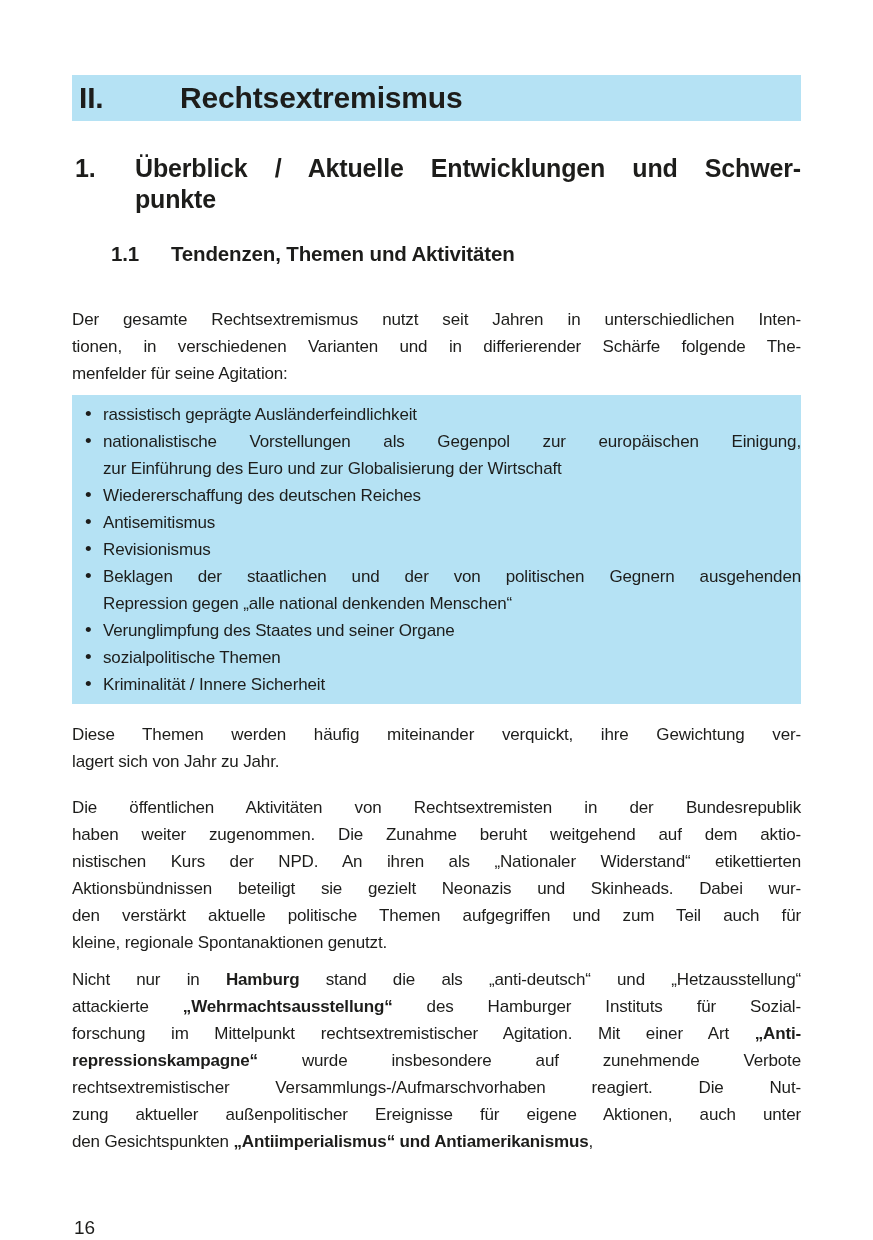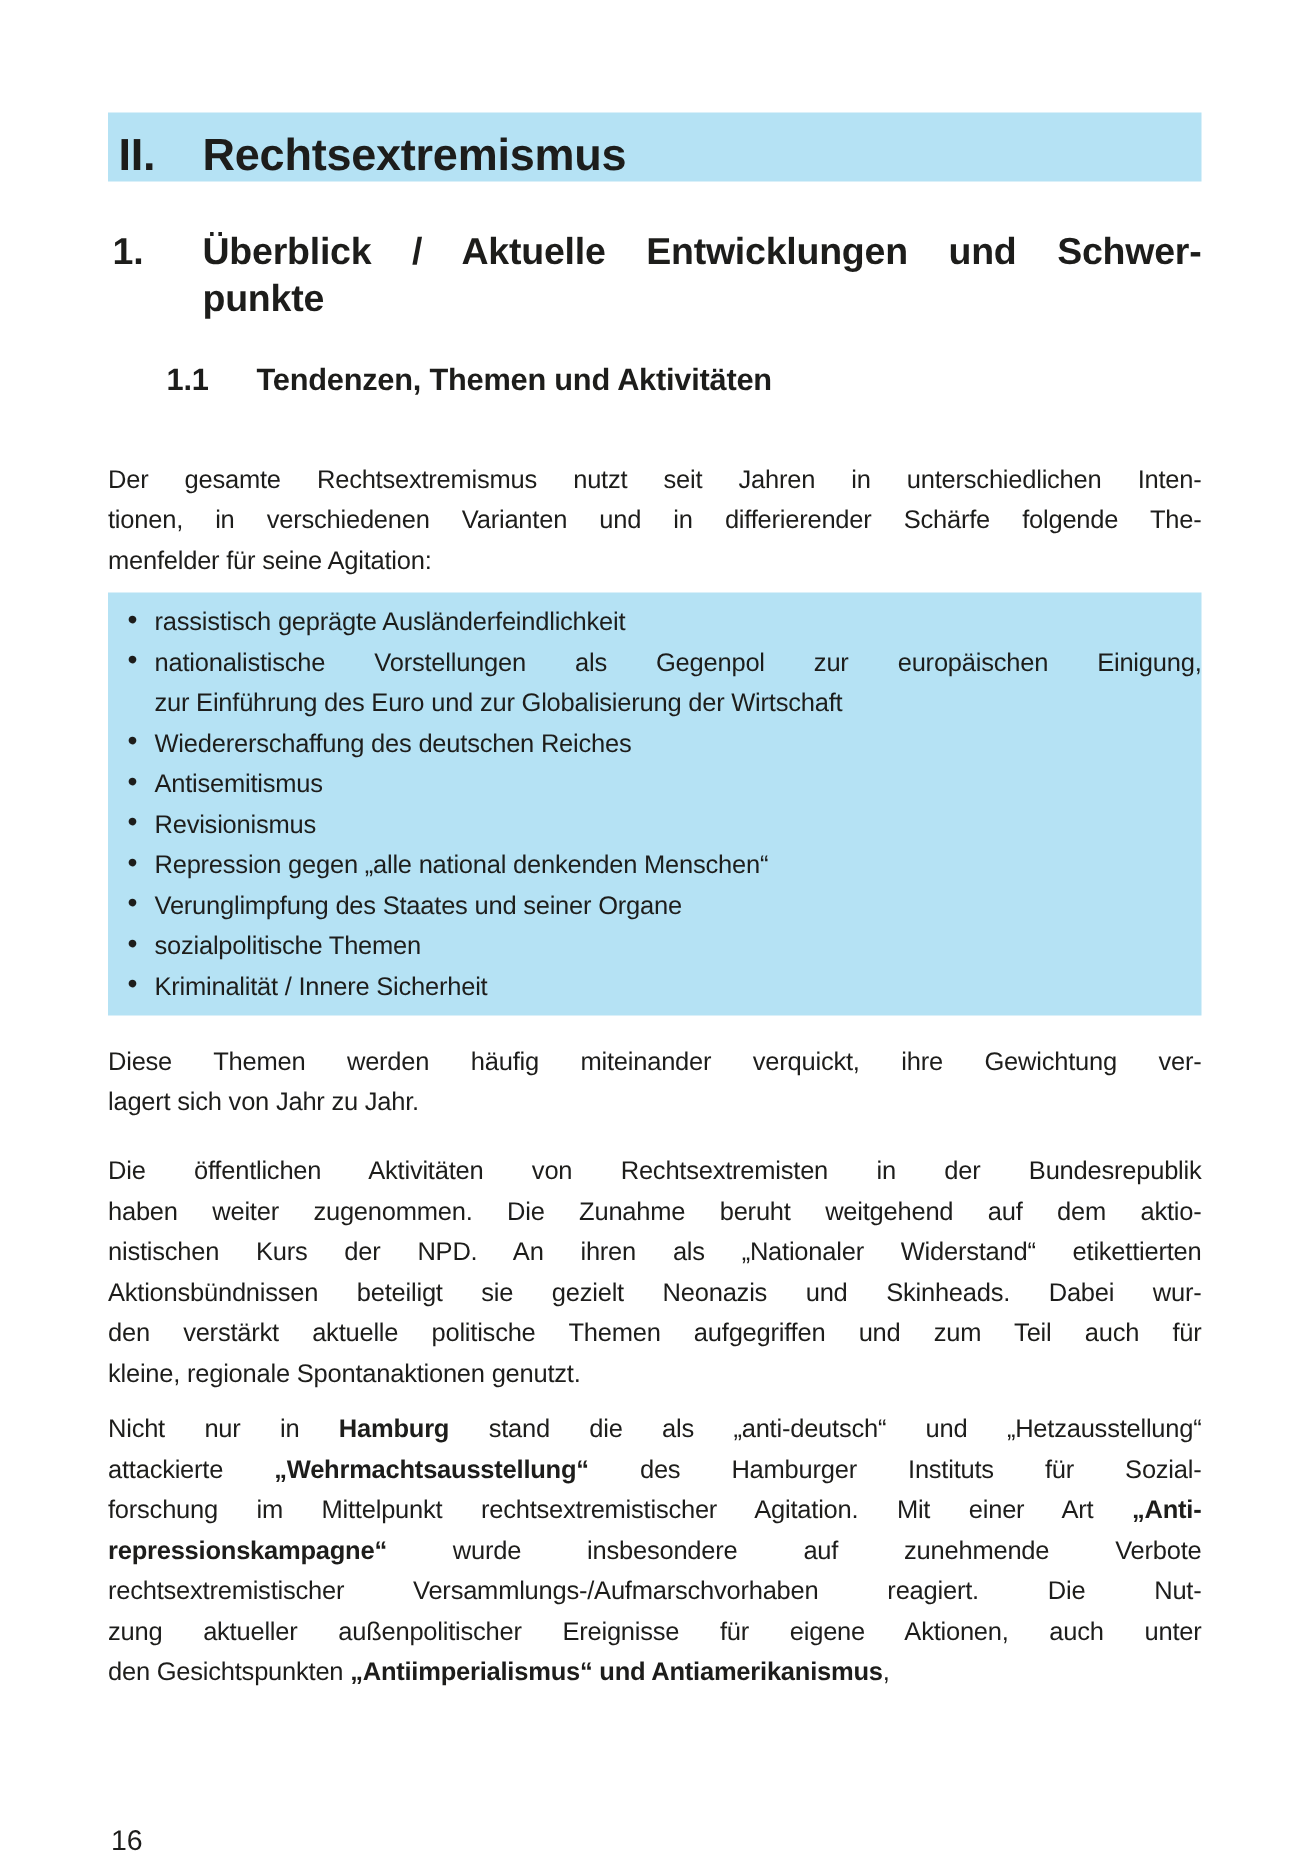--- a/index.html
+++ b/index.html
@@ -7,21 +7,21 @@
   html,body { margin:0; padding:0; }
   body {
     width:873px; height:1240px; background:#ffffff; color:var(--ink);
     font-family:"Liberation Sans","DejaVu Sans",sans-serif;
     letter-spacing:-0.15px; overflow:hidden;
   }
   .page { position:relative; width:873px; height:1240px; }
 
   .banner {
     margin:75px 72px 0 72px; height:46px; background:var(--hl);
-    display:flex; align-items:flex-end; padding-left:7px;
+    display:flex; align-items:center; padding-left:7px;gap:45px;
   }
   .banner-num { width:56px; font-size:30px; font-weight:700; flex:none; }
   .banner-title { font-size:30px; font-weight:700; }
 
   .h1 { display:flex; margin:32px 72px 0 72px; padding-left:3px; font-size:25px; font-weight:700; line-height:31px; }
   .h1-num { width:60px; flex:none; }
   .h1-text { flex:1; }
 
   .h2 { display:flex; margin:26px 72px 0 72px; padding-left:3px; font-size:20.5px; font-weight:700; line-height:25px; }
   .h2-num { width:60px; flex:none;margin-left:36px; }
@@ -84,20 +84,21 @@
         <li>
           <div class="tline"><span>Wiedererschaffung des deutschen Reiches</span></div>
         </li>
         <li>
           <div class="tline"><span>Antisemitismus</span></div>
         </li>
         <li>
           <div class="tline"><span>Revisionismus</span></div>
         </li>
         <li>
+          <div class="tline jline"><span>Beklagen der staatlichen und der von politischen Gegnern ausgehenden</span></div>
           <div class="tline"><span>Repression gegen „alle national denkenden Menschen“</span></div>
         </li>
         <li>
           <div class="tline"><span>Verunglimpfung des Staates und seiner Organe</span></div>
         </li>
         <li>
           <div class="tline"><span>sozialpolitische Themen</span></div>
         </li>
         <li>
           <div class="tline"><span>Kriminalität / Innere Sicherheit</span></div>

